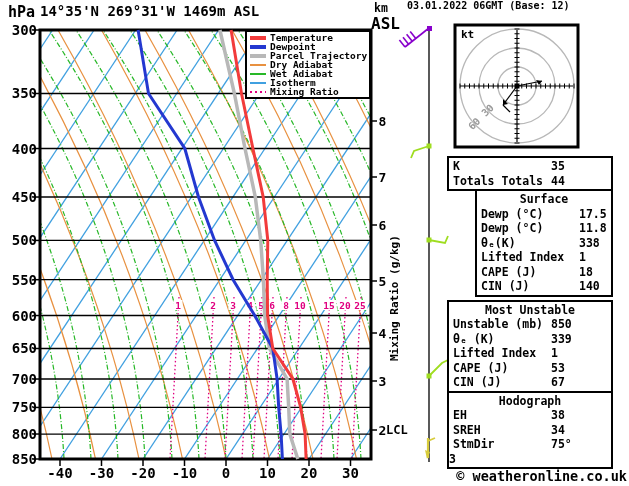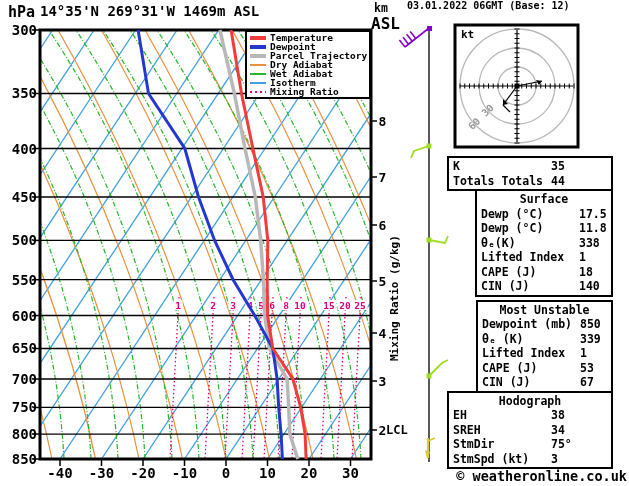--- a/index.html
+++ b/index.html
@@ -362,24 +362,24 @@
         </div>
         <div class="stat-row">
           <span class="stat-key">CAPE (J)</span>
           <span class="stat-val">18</span>
         </div>
         <div class="stat-row">
           <span class="stat-key">CIN (J)</span>
           <span class="stat-val">140</span>
         </div>
       </div>
-      <div class="stat-group" style="margin-top: 3px; margin-left: 29px;">
+      <div class="stat-group" style="margin-top: 3px;">
         <div class="stat-title">Most Unstable</div>
         <div class="stat-row">
-          <span class="stat-key">Dewpoint (mb)</span>
+          <span class="stat-key">Unstable (mb)</span>
           <span class="stat-val">850</span>
         </div>
         <div class="stat-row">
           <span class="stat-key">θₑ (K)</span>
           <span class="stat-val">339</span>
         </div>
         <div class="stat-row">
           <span class="stat-key">Lifted Index</span>
           <span class="stat-val">1</span>
         </div>
@@ -400,20 +400,19 @@
         </div>
         <div class="stat-row">
           <span class="stat-key">SREH</span>
           <span class="stat-val">34</span>
         </div>
         <div class="stat-row">
           <span class="stat-key">StmDir</span>
           <span class="stat-val">75°</span>
         </div>
         <div class="stat-row">
-          <span class="stat-key">StmSpd (kt)</span>
           <span class="stat-val">3</span>
         </div>
       </div>
     </div>
 
   <div class="abs" id="footer">© weatheronline.co.uk</div>
 </div>
 
 </body></html>

